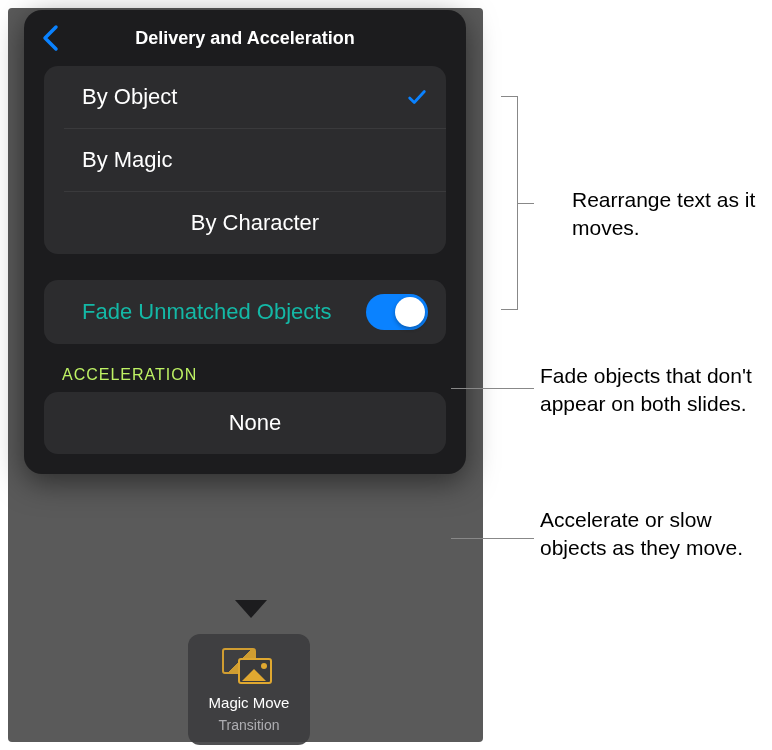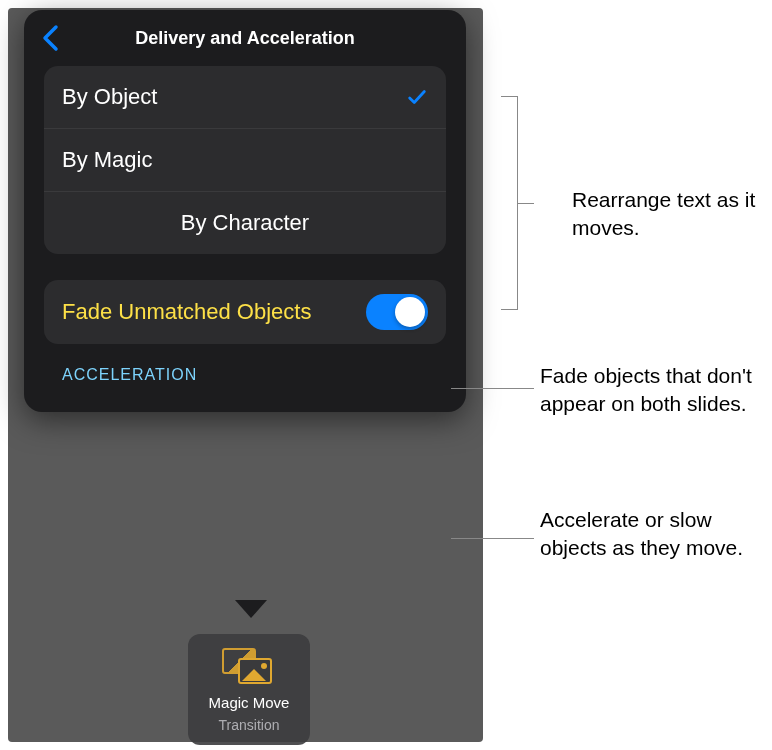--- a/index.html
+++ b/index.html
@@ -53,20 +53,21 @@
     font-size: 18px;
     font-weight: 600;
   }
   .content {
     padding: 0 20px 20px 20px;
   }
   .group {
     background: #2c2c2e;
     border-radius: 14px;
     overflow: hidden;
+    padding-left: 20px;
   }
   .row {
     display: flex;
     align-items: center;
     justify-content: space-between;
     padding: 18px 18px;
     color: #fff;
     font-size: 22px;
     font-weight: 400;
     border-bottom: 1px solid #3a3a3c;
@@ -76,21 +77,21 @@
   .check {
     width: 22px; height: 22px;
   }
   .toggle-row {
     display: flex;
     align-items: center;
     justify-content: space-between;
     padding: 14px 18px;
   }
   .toggle-label {
-    color: #fde047;
+    color: #14b8a6;
     font-size: 22px;
     line-height: 1.3;
     flex: 1;
     padding-right: 12px;
   }
   .switch {
     position: relative;
     width: 62px; height: 36px;
     background: #0a82ff;
     border-radius: 18px;
@@ -99,21 +100,21 @@
   }
   .switch-knob {
     position: absolute;
     right: 3px; top: 3px;
     width: 30px; height: 30px;
     background: #fff;
     border-radius: 50%;
     box-shadow: 0 2px 4px rgba(0,0,0,0.3);
   }
   .section-header {
-    color: #7dd3fc;
+    color: #bef264;
     font-size: 16px;
     letter-spacing: 1px;
     padding: 22px 18px 8px 18px;
   }
   .spacer26 { height: 26px; }
   .thumb-card {
     position: absolute;
     left: 188px; top: 634px;
     width: 122px;
     background: rgba(60,60,62,0.9);
@@ -217,20 +218,25 @@
       <div class="toggle-row">
         <div class="toggle-label">Fade Unmatched Objects</div>
         <div class="switch">
           <div class="switch-knob"></div>
         </div>
       </div>
     </div>
 
     <div class="section-header">ACCELERATION</div>
 
+    <div class="group">
+      <div class="row">
+        <span>None</span>
+      </div>
+    </div>
 
   </div>
 </div>
 
 <div class="popover-arrow"></div>
 
 <div class="thumb-card">
   <div class="thumb-icon">
     <div class="pic back"></div>
     <div class="pic front">

